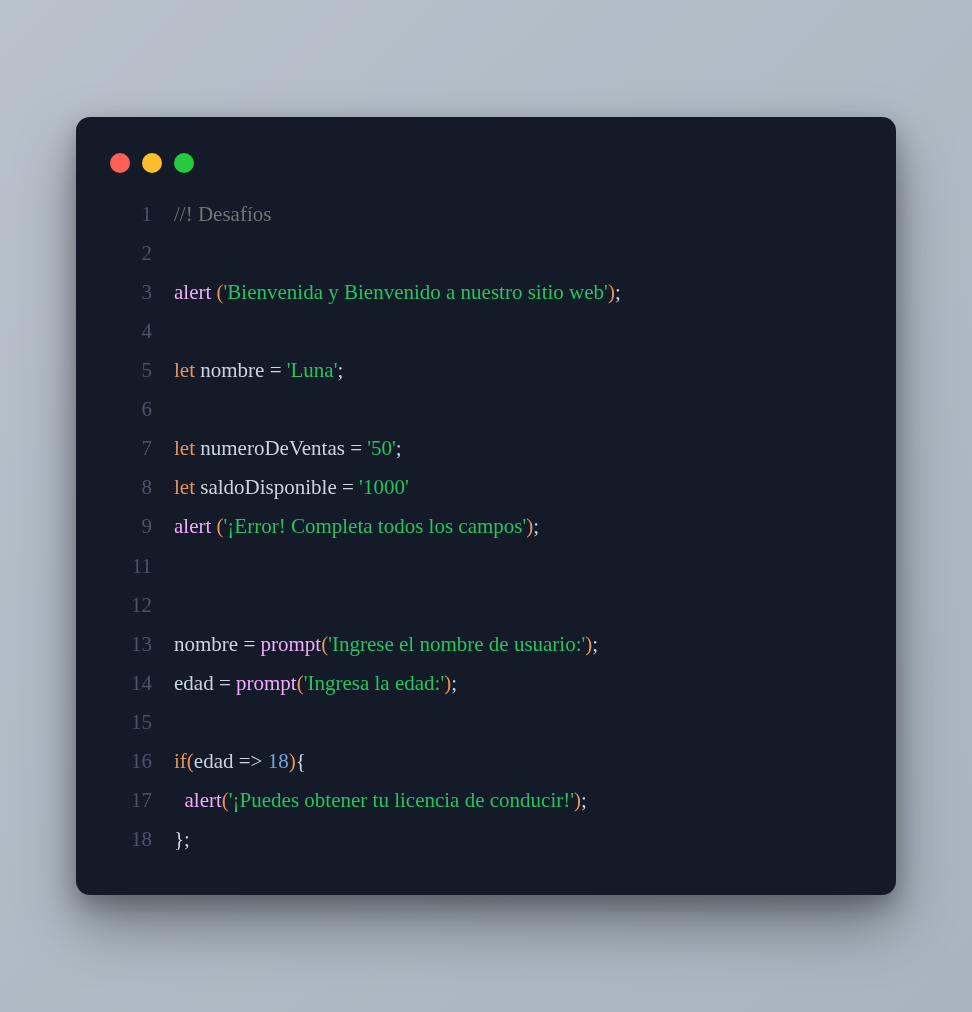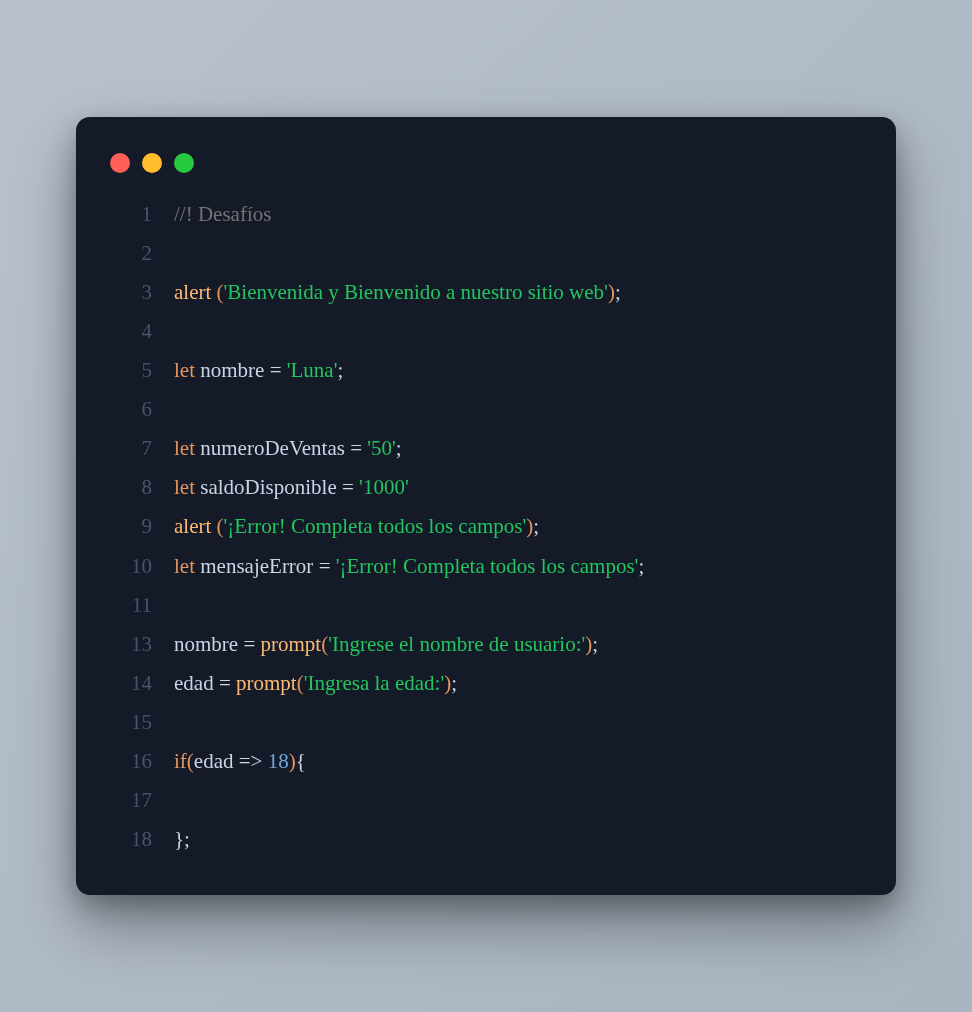--- a/index.html
+++ b/index.html
@@ -20,21 +20,21 @@
   .dot { width:20px; height:20px; border-radius:50%; }
   .dot.red    { background:#ff5f56; }
   .dot.yellow { background:#ffbd2e; }
   .dot.green  { background:#27c93f; }
   .code { font-size:21px; line-height:1.86; }
   .line { display:flex; white-space:pre; }
   .ln { width:48px; text-align:right; color:#4a5468; padding-right:22px; flex:0 0 auto; user-select:none; }
   .tok-comment { color:#737373; }
   .tok-kw      { color:#e5955c; }   
   .tok-id      { color:#c9d5e3; }   
-  .tok-fn      { color:#fdba74;text-align:center; }   
+  .tok-fn      { color:#f0abfc;text-align:center; }   
   .tok-op      { color:#c9d5e3; }
   .tok-str     { color:#22c55e; }   
   .tok-num     { color:#6fa8dc; }   
   .tok-paren   { color:#e5955c; }
 </style>
 </head>
 <body>
 
 <div class="window">
   <div class="dots">
@@ -45,22 +45,22 @@
   <div class="code" id="code">
       <div class="line"><span class="ln">1</span><span><span class="tok-comment">//! Desafíos</span></span></div>
       <div class="line"><span class="ln">2</span><span>&nbsp;</span></div>
       <div class="line"><span class="ln">3</span><span><span class="tok-fn">alert</span><span class="tok-id"> </span><span class="tok-paren">(</span><span class="tok-str">'Bienvenida y Bienvenido a nuestro sitio web'</span><span class="tok-paren">)</span><span class="tok-id">;</span></span></div>
       <div class="line"><span class="ln">4</span><span>&nbsp;</span></div>
       <div class="line"><span class="ln">5</span><span><span class="tok-kw">let</span><span class="tok-id"> nombre </span><span class="tok-op">=</span><span class="tok-id"> </span><span class="tok-str">'Luna'</span><span class="tok-id">;</span></span></div>
       <div class="line"><span class="ln">6</span></div>
       <div class="line"><span class="ln">7</span><span><span class="tok-kw">let</span><span class="tok-id"> numeroDeVentas </span><span class="tok-op">=</span><span class="tok-id"> </span><span class="tok-str">'50'</span><span class="tok-id">;</span></span></div>
       <div class="line"><span class="ln">8</span><span><span class="tok-kw">let</span><span class="tok-id"> saldoDisponible </span><span class="tok-op">=</span><span class="tok-id"> </span><span class="tok-str">'1000'</span></span></div>
       <div class="line"><span class="ln">9</span><span><span class="tok-fn">alert</span><span class="tok-id"> </span><span class="tok-paren">(</span><span class="tok-str">'¡Error! Completa todos los campos'</span><span class="tok-paren">)</span><span class="tok-id">;</span></span></div>
-      <div class="line"><span class="ln">10</span><span><span class="tok-kw">let</span><span class="tok-id"> mensajeError </span><span class="tok-op">=</span><span class="tok-id"> </span><span class="tok-str">'¡Error! Completa todos los campos'</span><span class="tok-id">;</span></span></div>
       <div class="line"><span class="ln">11</span></div>
+      <div class="line"><span class="ln">12</span><span>&nbsp;</span></div>
       <div class="line"><span class="ln">13</span><span><span class="tok-id">nombre </span><span class="tok-op">=</span><span class="tok-id"> </span><span class="tok-fn">prompt</span><span class="tok-paren">(</span><span class="tok-str">'Ingrese el nombre de usuario:'</span><span class="tok-paren">)</span><span class="tok-id">;</span></span></div>
       <div class="line"><span class="ln">14</span><span><span class="tok-id">edad </span><span class="tok-op">=</span><span class="tok-id"> </span><span class="tok-fn">prompt</span><span class="tok-paren">(</span><span class="tok-str">'Ingresa la edad:'</span><span class="tok-paren">)</span><span class="tok-id">;</span></span></div>
       <div class="line"><span class="ln">15</span><span>&nbsp;</span></div>
       <div class="line"><span class="ln">16</span><span><span class="tok-kw">if</span><span class="tok-paren">(</span><span class="tok-id">edad </span><span class="tok-op">=&gt;</span><span class="tok-id"> </span><span class="tok-num">18</span><span class="tok-paren">)</span><span class="tok-id">{</span></span></div>
-      <div class="line"><span class="ln">17</span></div>
+      <div class="line"><span class="ln">17</span><span><span class="tok-id">  </span><span class="tok-fn">alert</span><span class="tok-paren">(</span><span class="tok-str">'¡Puedes obtener tu licencia de conducir!'</span><span class="tok-paren">)</span><span class="tok-id">;</span></span></div>
       <div class="line"><span class="ln">18</span><span><span class="tok-id">};</span></span></div>
     </div>
 </div>
 
 </body></html>

